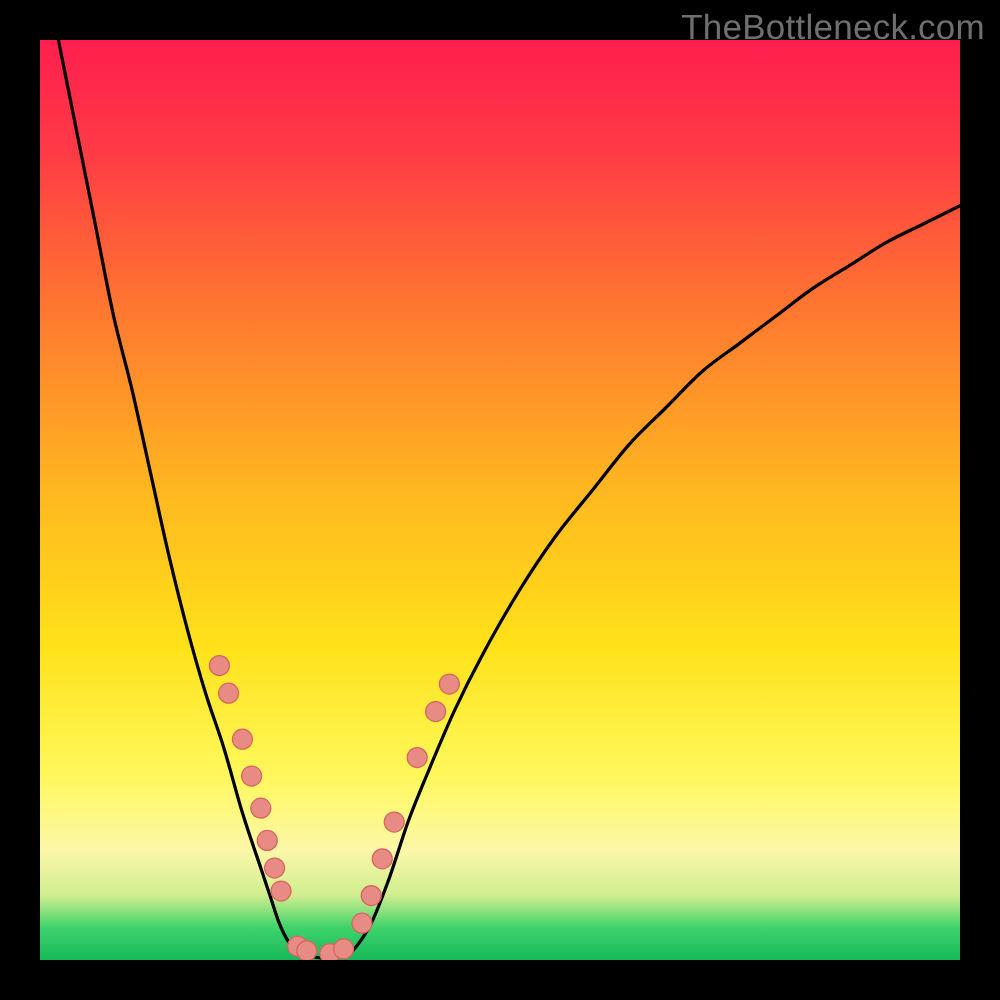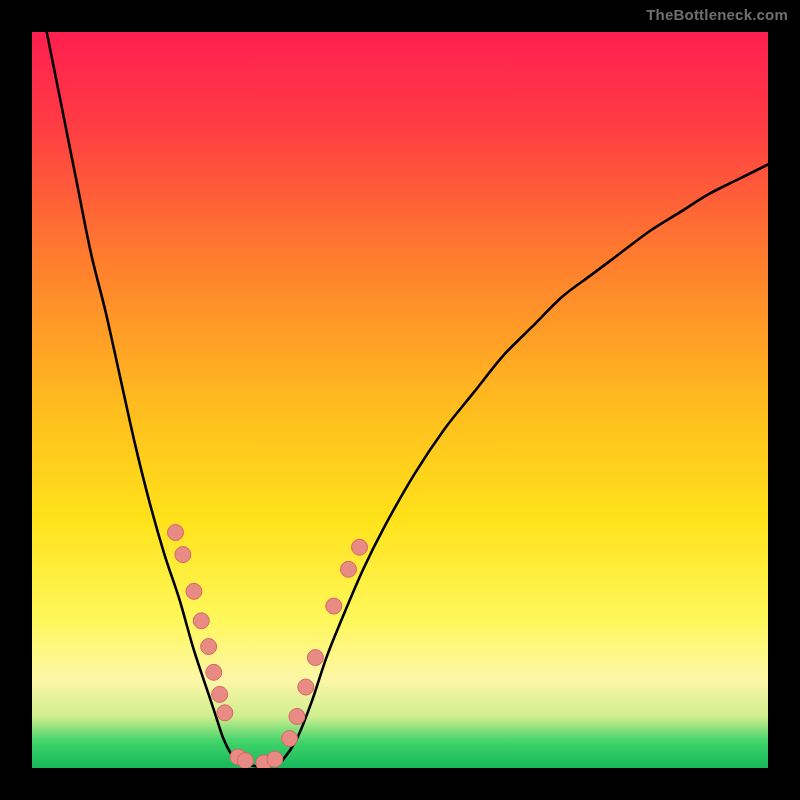--- a/index.html
+++ b/index.html
@@ -32,22 +32,22 @@
   }
   .curve, .markers {
     position: absolute;
     inset: 0;
   }
   .watermark {
     position: absolute;
     top: 6px;
     right: 12px;
     color: #6f6f6f;
-    font-size: 15px;
-    font-weight: 700;
+    font-size: 28px;
+    font-weight: 400;
     letter-spacing: 0.2px;
     user-select: none;
   }
 </style>
 </head>
 <body>
 
 <div class="frame">
   <div class="watermark">TheBottleneck.com</div>
 

